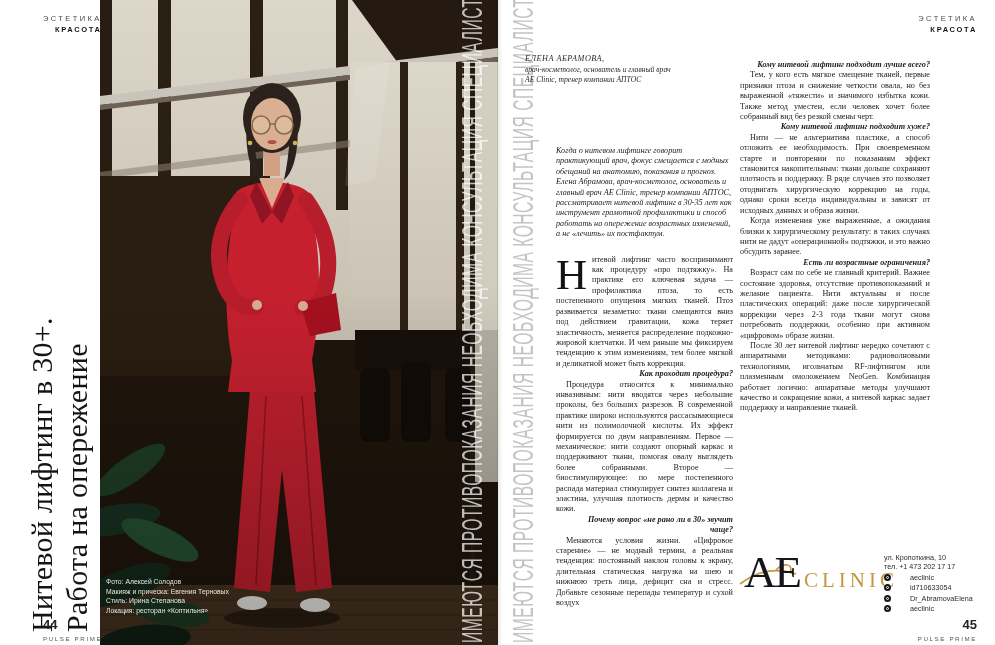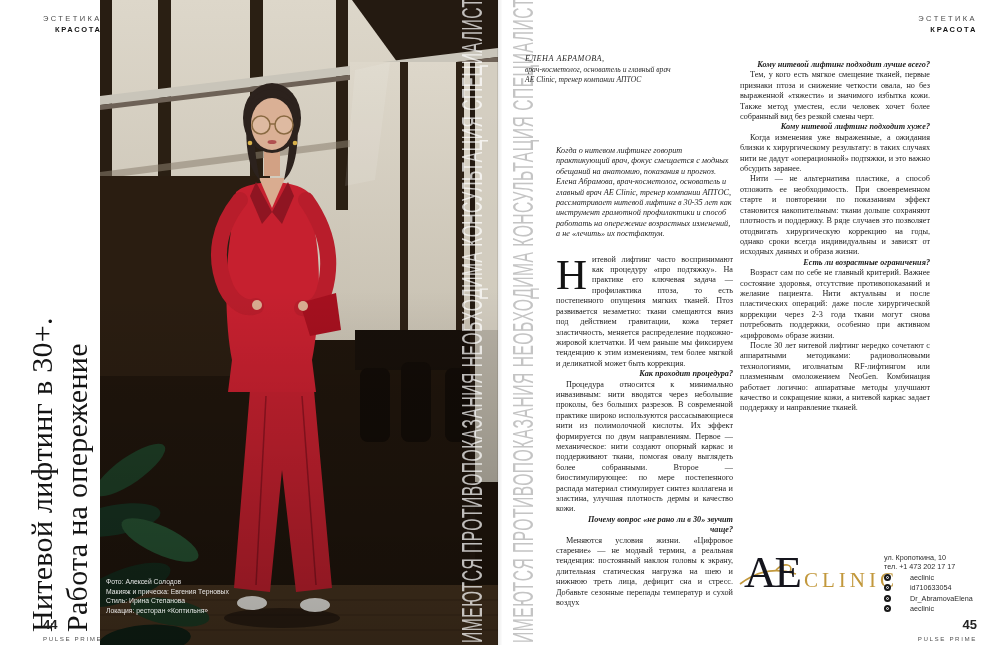--- a/index.html
+++ b/index.html
@@ -192,22 +192,22 @@
     <p class="subhead">Как проходит процедура?</p>
     <p class="ind">Процедура относится к минимально инвазивным: нити вводятся через небольшие проколы, без больших разрезов. В современной практике широко используются рассасывающиеся нити из полимолочной кислоты. Их эффект формируется по двум направлениям. Первое — механическое: нити создают опорный каркас и поддерживают ткани, помогая овалу выглядеть более собранными. Второе — биостимулирующее: по мере постепенного распада материал стимулирует синтез коллагена и эластина, улучшая плотность дермы и качество кожи.</p>
     <p class="subhead">Почему вопрос «не рано ли в 30» звучит чаще?</p>
     <p class="ind">Меняются условия жизни. «Цифровое старение» — не модный термин, а реальная тенденция: постоянный наклон головы к экрану, длительная статическая нагрузка на шею и нижнюю треть лица, дефицит сна и стресс. Добавьте сезонные перепады температур и сухой воздух</p>
   </div>
 
   <div class="col col2">
     <p class="subhead">Кому нитевой лифтинг подходит лучше всего?</p>
     <p class="ind">Тем, у кого есть мягкое смещение тканей, первые признаки птоза и снижение четкости овала, но без выраженной «тяжести» и значимого избытка кожи. Также метод уместен, если человек хочет более собранный вид без резкой смены черт.</p>
     <p class="subhead">Кому нитевой лифтинг подходит хуже?</p>
+    <p class="ind">Нити — не альтернатива пластике, а способ отложить ее необходимость. При своевременном старте и повторении по показаниям эффект становится накопительным: ткани дольше сохраняют плотность и поддержку. В ряде случаев это позволяет отодвигать хирургическую коррекцию на годы, однако сроки всегда индивидуальны и зависят от исходных данных и образа жизни.</p>
     <p class="ind">Когда изменения уже выраженные, а ожидания близки к хирургическому результату: в таких случаях нити не дадут «операционной» подтяжки, и это важно обсудить заранее.</p>
-    <p class="ind">Нити — не альтернатива пластике, а способ отложить ее необходимость. При своевременном старте и повторении по показаниям эффект становится накопительным: ткани дольше сохраняют плотность и поддержку. В ряде случаев это позволяет отодвигать хирургическую коррекцию на годы, однако сроки всегда индивидуальны и зависят от исходных данных и образа жизни.</p>
     <p class="subhead">Есть ли возрастные ограничения?</p>
     <p class="ind">Возраст сам по себе не главный критерий. Важнее состояние здоровья, отсутствие противопоказаний и желание пациента. Нити актуальны и после пластических операций: даже после хирургической коррекции через 2-3 года ткани могут снова потребовать поддержки, особенно при активном «цифровом» образе жизни.</p>
     <p class="ind">После 30 лет нитевой лифтинг нередко сочетают с аппаратными методиками: радиоволновыми технологиями, игольчатым RF-лифтингом или плазменным омоложением NeoGen. Комбинация работает логично: аппаратные методы улучшают качество и сокращение кожи, а нитевой каркас задает поддержку и направление тканей.</p>
   </div>
 
   <div class="logo">
     <svg class="swash" width="146" height="40" viewBox="0 0 146 40">
       <path d="M2,24 C20,10 40,8 58,14" stroke="#c2983c" stroke-width="1.6" fill="none"></path>
       <path d="M38,10 C46,2 56,4 52,12" stroke="#c2983c" stroke-width="1.6" fill="none"></path>
     </svg>

